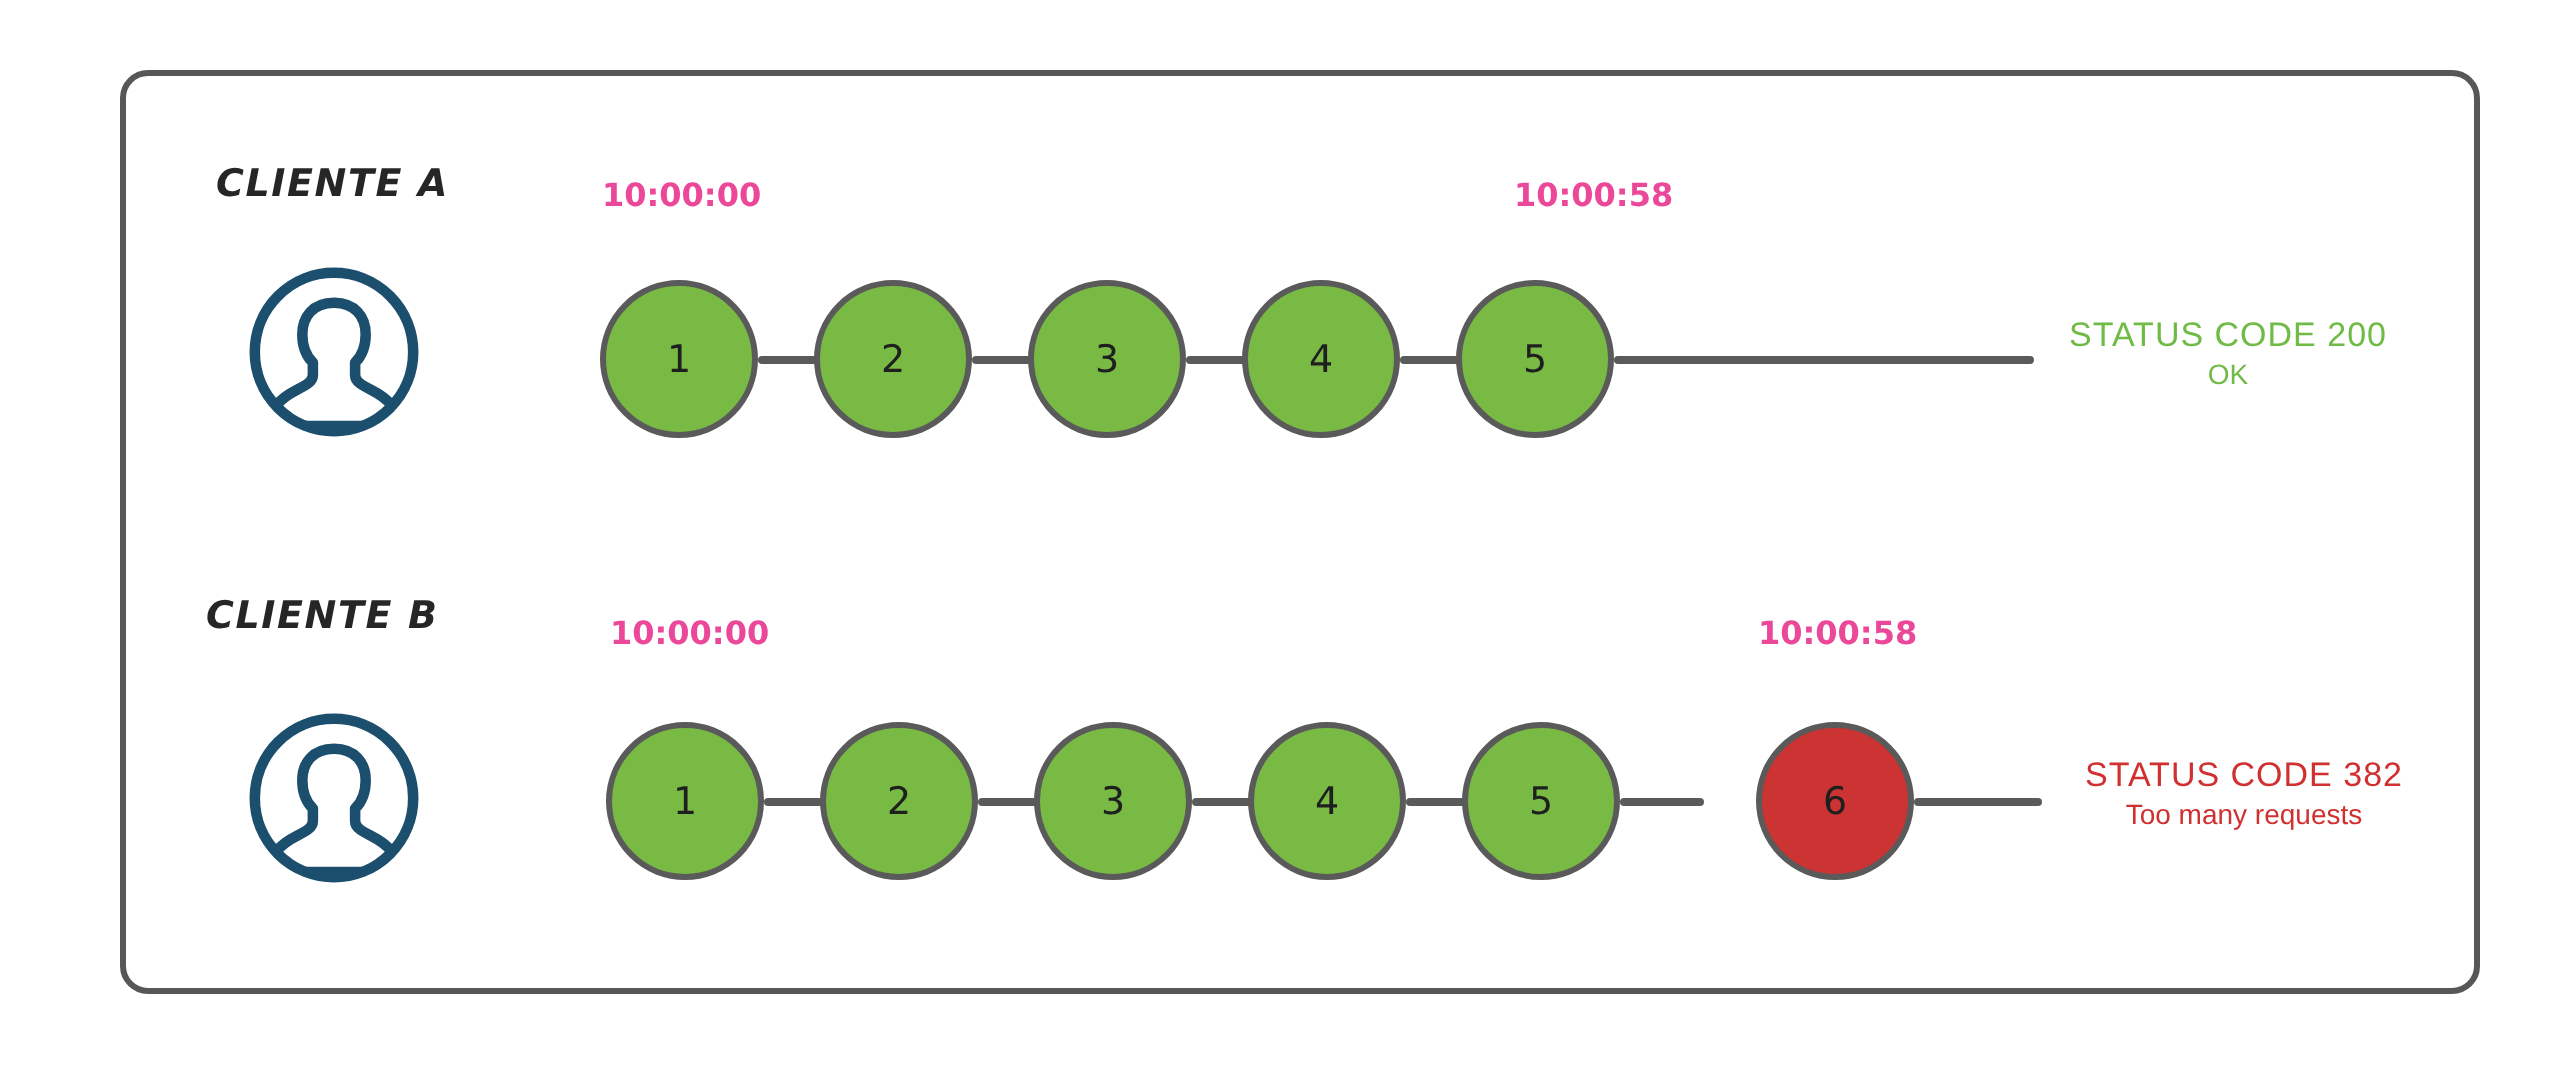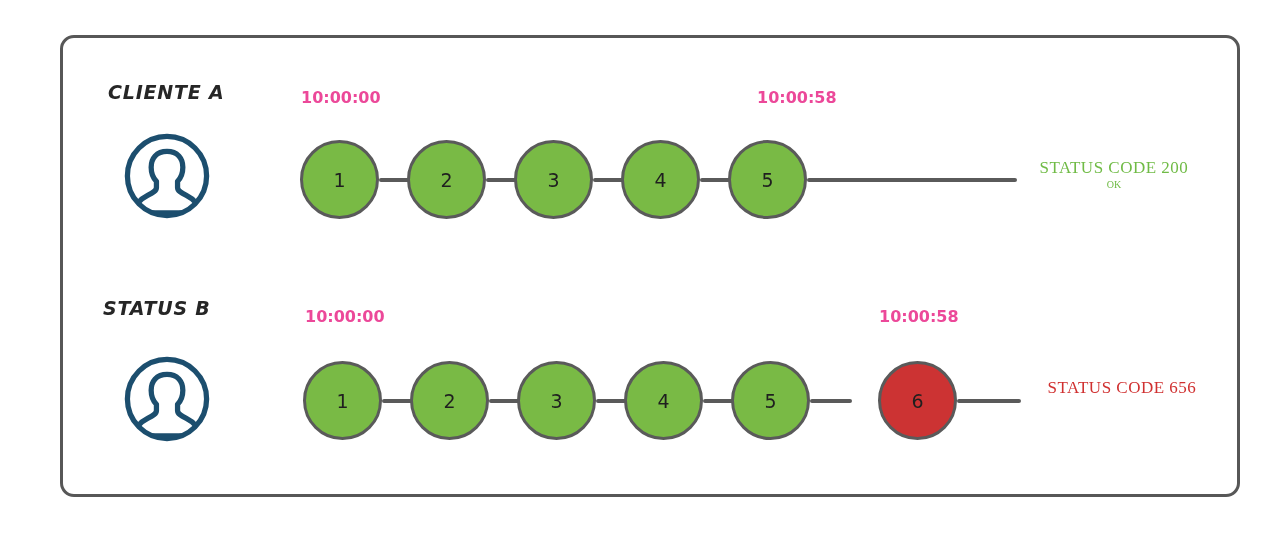--- a/index.html
+++ b/index.html
@@ -90,31 +90,31 @@
     color: #1f1f1f;
   }
   .node.ok  { background: #79ba45; }
   .node.err { background: #cc3333; }
 
   
   .status {
     position: absolute;
     text-align: center;
     white-space: nowrap;
-    font-family: Liberation Serif, serif;
+    font-family: Liberation Sans, sans-serif;
     line-height: 1.22;
   }
   .status .code {
     display: block;
     font-size: 17px;
     letter-spacing: 0.5px;
   }
   .status .detail {
     display: block;
-    font-size: 10px;
+    font-size: 14px;
   }
   .status.ok  { color: #70bb46; }
   .status.err { color: #d03030; }
 </style>
 </head>
 <body>
 
 <div id="frame"></div>
 
 <div class="row">
@@ -169,21 +169,21 @@
 
   <div class="status ok" style="left:1024px; top:158px; width:180px;">
     <span class="code">STATUS CODE 200</span>
     <span class="detail">OK</span>
   </div>
 
 </div>
 
 <div class="row">
 
-  <div class="client-label" style="left:103px; top:297px;">STATUS B</div>
+  <div class="client-label" style="left:103px; top:297px;">CLIENTE B</div>
 
   <div class="avatar" style="left:123px; top:355px;">
     <svg viewBox="0 0 100 100" width="88" height="88" aria-hidden="true">
       <defs>
         <clipPath id="clipB">
             <circle cx="50" cy="50" r="45"></circle>
           </clipPath>
       </defs>
       <circle cx="50" cy="50" r="45" fill="none" stroke="#1c4e6e" stroke-width="6"></circle>
       <g clip-path="url(#clipB)" fill="none" stroke="#1c4e6e" stroke-width="6" stroke-linecap="round" stroke-linejoin="round">
@@ -221,16 +221,17 @@
     </div>
     <div class="node ok" style="left:731px; top:361px;">
       <span>5</span>
     </div>
     <div class="node err" style="left:878px; top:361px;">
       <span>6</span>
     </div>
   </div>
 
   <div class="status err" style="left:1024px; top:378px; width:196px;">
-    <span class="code">STATUS CODE 656</span>
+    <span class="code">STATUS CODE 382</span>
+    <span class="detail">Too many requests</span>
   </div>
 
 </div>
 
 </body></html>

